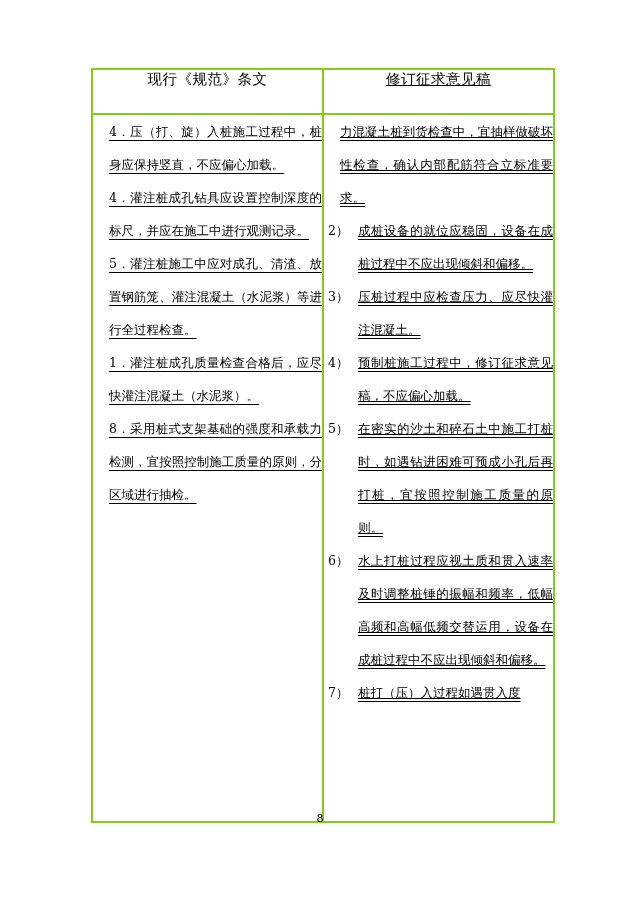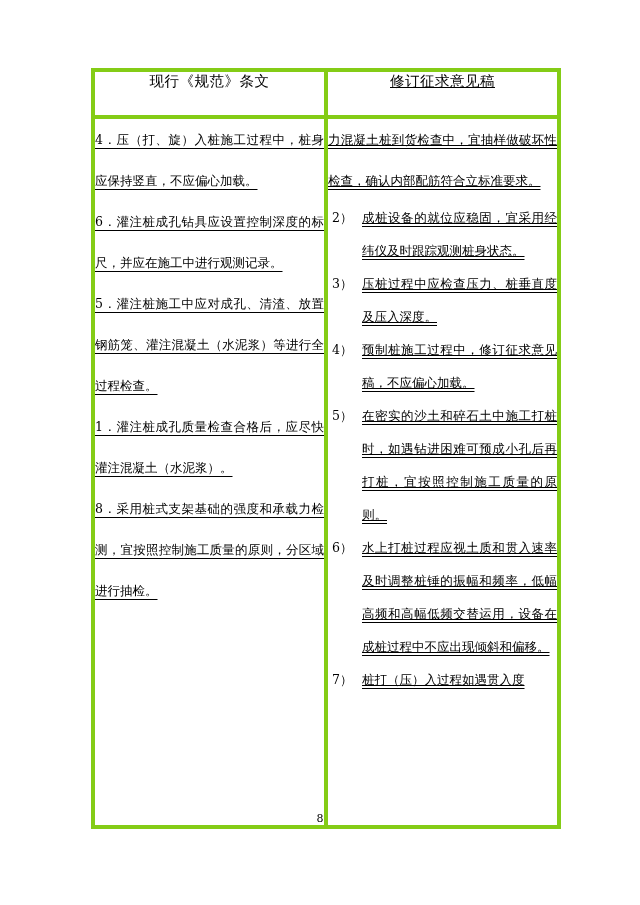--- a/index.html
+++ b/index.html
@@ -22,21 +22,21 @@
   }
   .doc-table {
     position: absolute;
     left: 91px;
     top: 68px;
     width: 458px;
     border-collapse: collapse;
     table-layout: fixed;
   }
   .doc-table td, .doc-table th {
-    border: 4px solid #84cc16;
+    border: 2px solid #84cc16;
     vertical-align: top;
     padding: 0;
   }
   .col-left { width: 229px; }
   .col-right { width: 229px; text-decoration: underline; }
 
   .head-cell {
     height: 43px;
     text-align: center;
     vertical-align: middle;
@@ -45,25 +45,25 @@
     letter-spacing: 0.5px;
     font-family: "DejaVu Serif", "Liberation Serif", serif;
   }
   .body-cell {
     height: 706px;
     padding: 10px 9px 6px 9px;
   }
 
   .para {
     font-size: 12.5px;
-    line-height: 41px;
+    line-height: 33px;
     font-family: "DejaVu Serif", "Liberation Serif", serif;
     text-align: justify;
     text-justify: inter-ideograph;
-    margin: 0 0 0 0;
+    margin: 0 0 0 16px;
     text-decoration: underline;
     text-underline-offset: 4px;
     color: #000;
   }
 
   .olist {
     margin: 0;
     padding: 0;
     list-style: none;
   }
@@ -113,35 +113,35 @@
     <thead>
       <tr>
         <th class="head-cell col-left">现行《规范》条文</th>
         <th class="head-cell col-right">修订征求意见稿</th>
       </tr>
     </thead>
     <tbody>
       <tr>
         <td class="body-cell col-left">
           <p class="para">4．压（打、旋）入桩施工过程中，桩身应保持竖直，不应偏心加载。</p>
-          <p class="para">6．灌注桩成孔钻具应设置控制深度的标尺，并应在施工中进行观测记录。</p>
+          <p class="para">4．灌注桩成孔钻具应设置控制深度的标尺，并应在施工中进行观测记录。</p>
           <p class="para">5．灌注桩施工中应对成孔、清渣、放置钢筋笼、灌注混凝土（水泥浆）等进行全过程检查。</p>
           <p class="para">1．灌注桩成孔质量检查合格后，应尽快灌注混凝土（水泥浆）。</p>
           <p class="para">8．采用桩式支架基础的强度和承载力检测，宜按照控制施工质量的原则，分区域进行抽检。</p>
         </td>
         <td class="body-cell col-right">
           <p class="para">力混凝土桩到货检查中，宜抽样做破坏性检查，确认内部配筋符合立标准要求。</p>
           <ul class="olist">
             <li>
               <span class="marker">2）</span>
-              <span class="txt">成桩设备的就位应稳固，宜采用经纬仪及时跟踪观测桩身状态。</span>
+              <span class="txt">成桩设备的就位应稳固，设备在成桩过程中不应出现倾斜和偏移。</span>
             </li>
             <li>
               <span class="marker">3）</span>
-              <span class="txt">压桩过程中应检查压力、桩垂直度及压入深度。</span>
+              <span class="txt">压桩过程中应检查压力、应尽快灌注混凝土。</span>
             </li>
             <li>
               <span class="marker">4）</span>
               <span class="txt">预制桩施工过程中，修订征求意见稿，不应偏心加载。</span>
             </li>
             <li>
               <span class="marker">5）</span>
               <span class="txt">在密实的沙土和碎石土中施工打桩时，如遇钻进困难可预成小孔后再打桩，宜按照控制施工质量的原则。</span>
             </li>
             <li>

